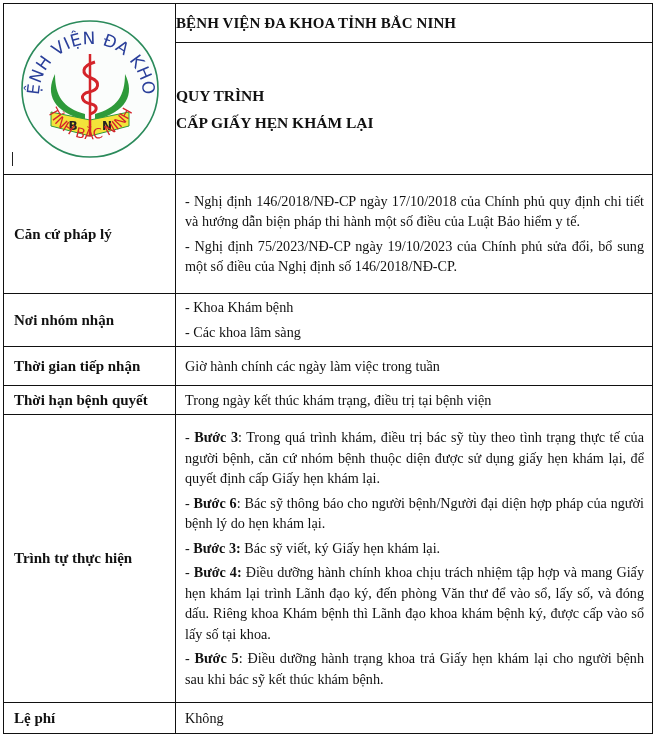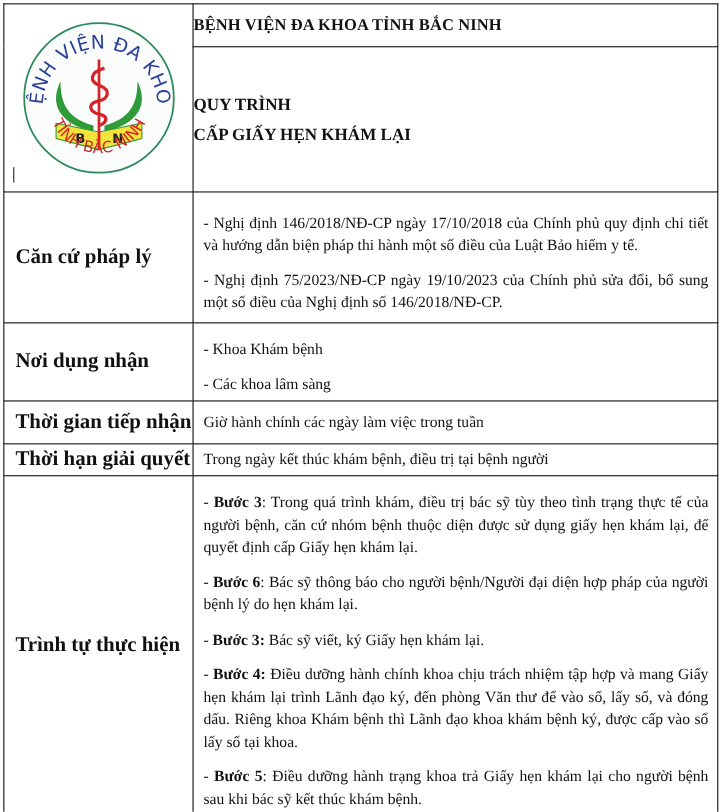--- a/index.html
+++ b/index.html
@@ -6,23 +6,23 @@
   body { width: 655px; height: 738px; position: relative; overflow: hidden;
          font-family: "Liberation Serif", "DejaVu Serif", serif; color: #111; }
   table.proc { position: absolute; left: 3px; top: 3px; width: 649px;
                border-collapse: collapse; table-layout: fixed; }
   table.proc td { border: 1.5px solid #111; vertical-align: middle; padding: 0; }
   col.c1 { width: 172px; }
   col.c2 { width: 477px; }
   .logo-cell { height: 170px; text-align: center; }
   .org { height: 38px; font-weight: bold; font-size: 15px; letter-spacing: 0.1px; }
   .title { height: 131px; text-align: left; font-weight: bold; font-size: 15.5px; line-height: 27px; }
-  .label { font-weight: bold; font-size: 19px; padding-left: 10px !important; }
+  .label { font-weight: bold; font-size: 15px; padding-left: 10px !important; }
   .val { font-size: 14.2px; line-height: 20.5px; padding: 3px 8px 3px 9px !important; text-align: justify; }
-  .val p { margin: 11px 0 1px 0; }
+  .val p { margin: 0 0 1px 0; }
   .val p.spaced { margin-bottom: 4px; }
   .r-cancu { height: 119px; }
   .r-noi { height: 52px; }
   .r-tg { height: 39px; }
   .r-th { height: 29px; }
   .r-tt { height: 288px; }
   .r-lp { height: 31px; }
   b.step { font-weight: bold; }
   .logo svg { display: block; margin: 0 auto; }
   .cursor { position: absolute; left: 12px; top: 152px; width: 1px; height: 14px; background: #222; }
@@ -71,33 +71,33 @@
     </td>
   </tr>
   <tr class="r-cancu">
     <td class="label">Căn cứ pháp lý</td>
     <td class="val">
       <p class="spaced">- Nghị định 146/2018/NĐ-CP ngày 17/10/2018 của Chính phủ quy định chi tiết và hướng dẫn biện pháp thi hành một số điều của Luật Bảo hiểm y tế.</p>
       <p>- Nghị định 75/2023/NĐ-CP ngày 19/10/2023 của Chính phủ sửa đổi, bổ sung một số điều của Nghị định số 146/2018/NĐ-CP.</p>
     </td>
   </tr>
   <tr class="r-noi">
-    <td class="label">Nơi dụng nhận</td>
+    <td class="label">Nơi nhóm nhận</td>
     <td class="val">
       <p class="spaced">- Khoa Khám bệnh</p>
       <p>- Các khoa lâm sàng</p>
     </td>
   </tr>
   <tr class="r-tg">
     <td class="label">Thời gian tiếp nhận</td>
     <td class="val">Giờ hành chính các ngày làm việc trong tuần</td>
   </tr>
   <tr class="r-th">
-    <td class="label">Thời hạn giải quyết</td>
-    <td class="val">Trong ngày kết thúc khám bệnh, điều trị tại bệnh người</td>
+    <td class="label">Thời hạn bệnh quyết</td>
+    <td class="val">Trong ngày kết thúc khám trạng, điều trị tại bệnh viện</td>
   </tr>
   <tr class="r-tt">
     <td class="label">Trình tự thực hiện</td>
     <td class="val">
       <p class="spaced"><span>- </span><b class="step">Bước 3</b><span>: </span><span>Trong quá trình khám, điều trị bác sỹ tùy theo tình trạng thực tế của người bệnh, căn cứ nhóm bệnh thuộc diện  được sử dụng giấy hẹn khám lại, để quyết định cấp Giấy hẹn khám lại.</span></p>
       <p class="spaced"><span>- </span><b class="step">Bước 6</b><span>: </span><span>Bác sỹ thông báo cho người bệnh/Người đại diện hợp pháp của người bệnh lý do hẹn khám lại.</span></p>
       <p class="spaced"><span>- </span><b class="step">Bước 3:</b><span> </span><span>Bác sỹ viết, ký Giấy hẹn khám lại.</span></p>
       <p class="spaced"><span>- </span><b class="step">Bước 4:</b><span> </span><span>Điều dưỡng hành chính khoa chịu trách nhiệm tập hợp và mang Giấy hẹn khám lại trình Lãnh đạo ký, đến phòng Văn thư để vào sổ, lấy số, và đóng dấu. Riêng khoa Khám bệnh thì Lãnh đạo khoa khám bệnh ký, được cấp vào sổ lấy số tại khoa.</span></p>
       <p><span>- </span><b class="step">Bước 5</b><span>: </span><span>Điều dưỡng hành trạng khoa trả Giấy hẹn khám lại cho người bệnh sau khi bác sỹ kết thúc khám bệnh.</span></p>
     </td>

